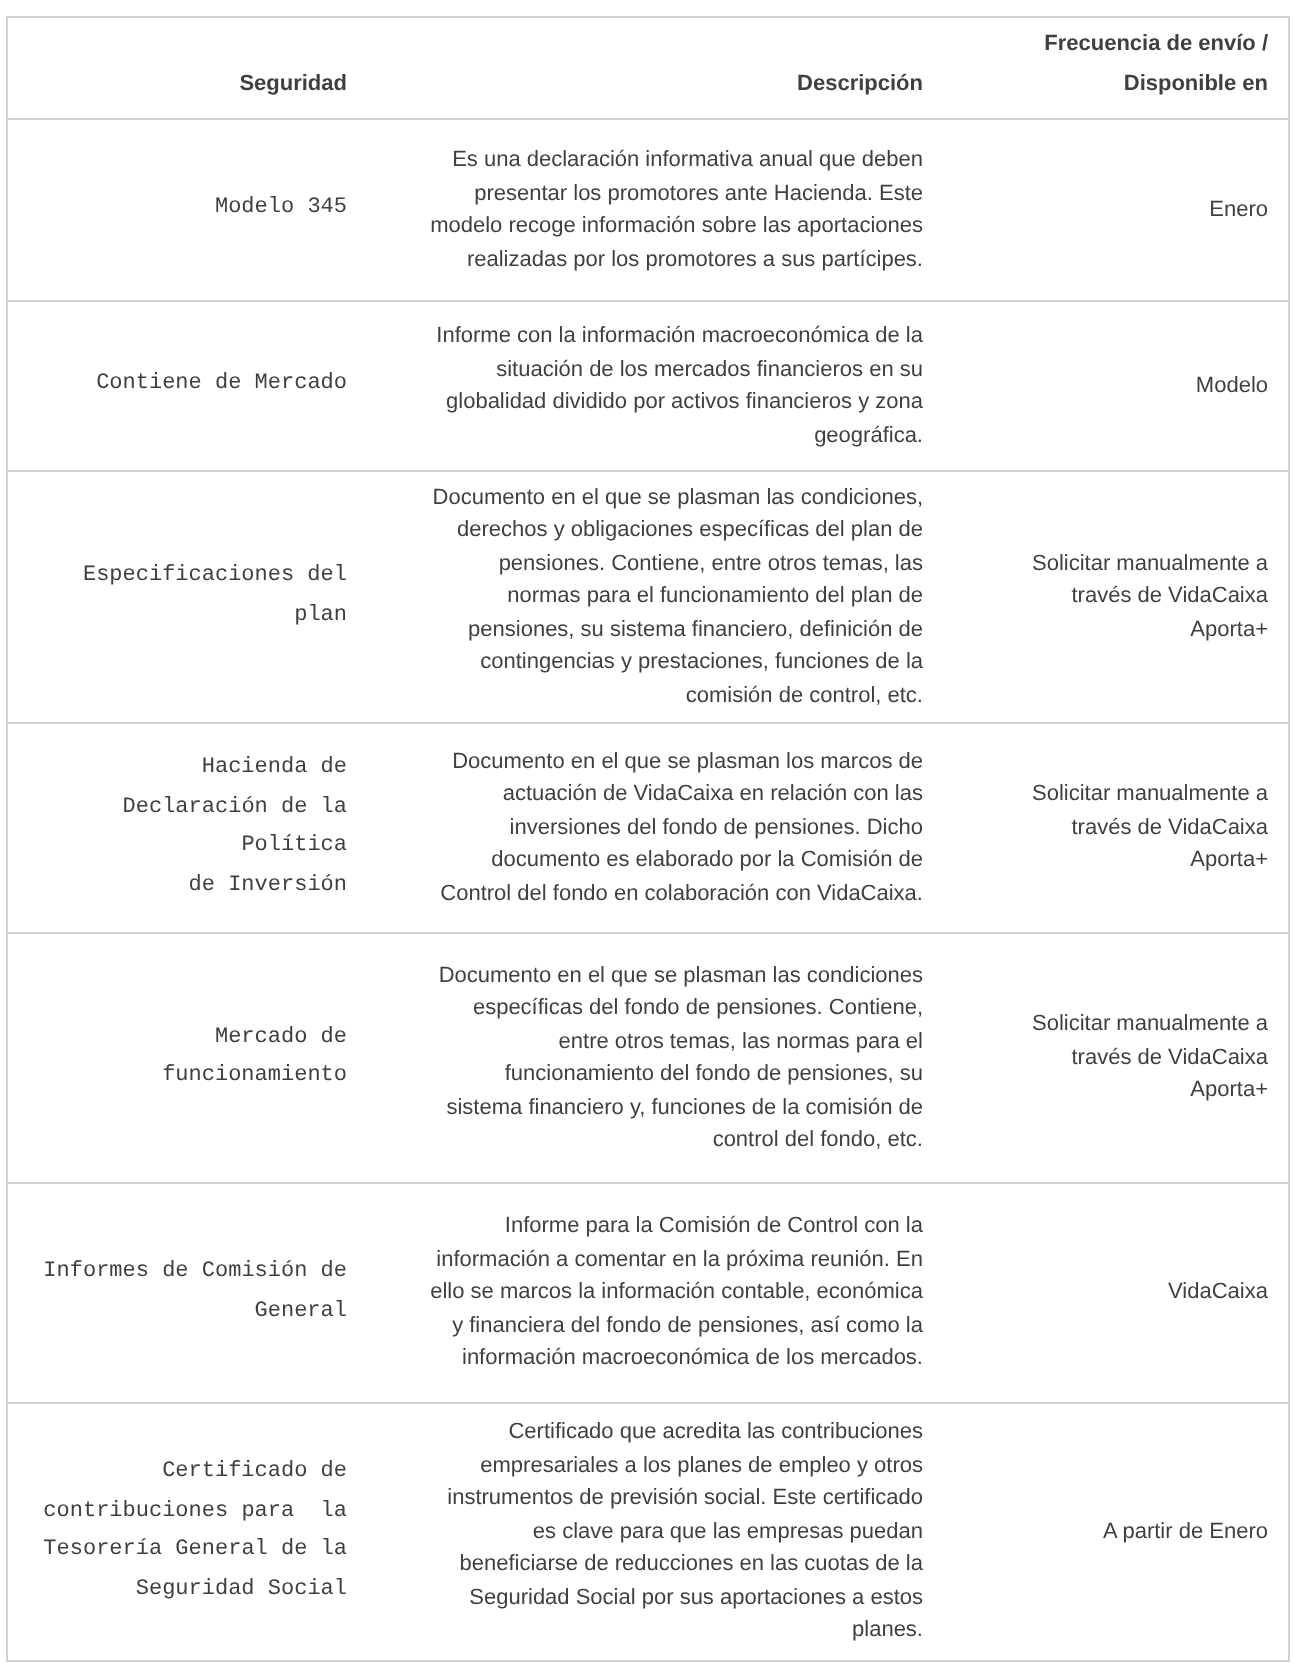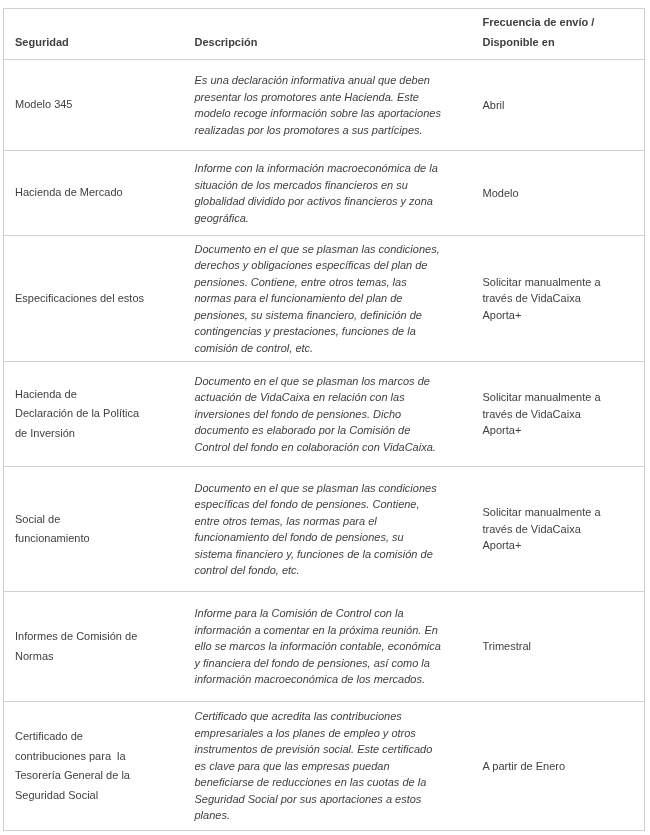--- a/index.html
+++ b/index.html
@@ -20,39 +20,39 @@
     border-collapse: collapse;
     table-layout: fixed;
     width: 641px;
     border: 1px solid #d0d0d0;
     background: #ffffff;
   }
   col.c-doc  { width: 180px; }
   col.c-desc { width: 288px; }
   col.c-freq { width: 173px; }
   th, td {
-    text-align: left;
+    text-align: right;
     color: #3f3f3f;
     font-size: 11px;
     white-space: pre-wrap;
     overflow-wrap: break-word;
     padding: 4px 10px 4px 11px;
     box-sizing: border-box;
     border-bottom: 1px solid #d0d0d0;
   }
   thead th {
     font-weight: 700;
     vertical-align: bottom;
     line-height: 19.5px;
     padding-bottom: 7px;
     height: 44px;
   }
   tbody td { vertical-align: middle; }
-  td.cell-doc  { line-height: 19.5px; }
-  td.cell-desc { line-height: 16.5px; font-style: italic; }
+  td.cell-doc  { line-height: 19.5px; font-family: Liberation Mono, monospace; }
+  td.cell-desc { line-height: 16.5px; }
   td.cell-freq { line-height: 16.5px; }
   tr.r1 { height: 91px; }
   tr.r2 { height: 85px; }
   tr.r3 { height: 126px; }
   tr.r4 { height: 105px; }
   tr.r5 { height: 125px; }
   tr.r6 { height: 110px; }
   tr.r7 { height: 129px; }
 </style>
 </head>
@@ -73,32 +73,32 @@
 Disponible en</th>
       </tr>
     </thead>
     <tbody>
       <tr class="r1">
         <td class="cell-doc">Modelo 345</td>
         <td class="cell-desc">Es una declaración informativa anual que deben
 presentar los promotores ante Hacienda. Este
 modelo recoge información sobre las aportaciones
 realizadas por los promotores a sus partícipes.</td>
-        <td class="cell-freq">Abril</td>
+        <td class="cell-freq">Enero</td>
       </tr>
       <tr class="r2">
-        <td class="cell-doc">Hacienda de Mercado</td>
+        <td class="cell-doc">Contiene de Mercado</td>
         <td class="cell-desc">Informe con la información macroeconómica de la
 situación de los mercados financieros en su
 globalidad dividido por activos financieros y zona
 geográfica.</td>
         <td class="cell-freq">Modelo</td>
       </tr>
       <tr class="r3">
-        <td class="cell-doc">Especificaciones del estos</td>
+        <td class="cell-doc">Especificaciones del plan</td>
         <td class="cell-desc">Documento en el que se plasman las condiciones,
 derechos y obligaciones específicas del plan de
 pensiones. Contiene, entre otros temas, las
 normas para el funcionamiento del plan de
 pensiones, su sistema financiero, definición de
 contingencias y prestaciones, funciones de la
 comisión de control, etc.</td>
         <td class="cell-freq">Solicitar manualmente a
 través de VidaCaixa
 Aporta+</td>
@@ -110,41 +110,41 @@
         <td class="cell-desc">Documento en el que se plasman los marcos de
 actuación de VidaCaixa en relación con las
 inversiones del fondo de pensiones. Dicho
 documento es elaborado por la Comisión de
 Control del fondo en colaboración con VidaCaixa.</td>
         <td class="cell-freq">Solicitar manualmente a
 través de VidaCaixa
 Aporta+</td>
       </tr>
       <tr class="r5">
-        <td class="cell-doc">Social de
+        <td class="cell-doc">Mercado de
 funcionamiento</td>
         <td class="cell-desc">Documento en el que se plasman las condiciones
 específicas del fondo de pensiones. Contiene,
 entre otros temas, las normas para el
 funcionamiento del fondo de pensiones, su
 sistema financiero y, funciones de la comisión de
 control del fondo, etc.</td>
         <td class="cell-freq">Solicitar manualmente a
 través de VidaCaixa
 Aporta+</td>
       </tr>
       <tr class="r6">
         <td class="cell-doc">Informes de Comisión de
-Normas</td>
+General</td>
         <td class="cell-desc">Informe para la Comisión de Control con la
 información a comentar en la próxima reunión. En
 ello se marcos la información contable, económica
 y financiera del fondo de pensiones, así como la
 información macroeconómica de los mercados.</td>
-        <td class="cell-freq">Trimestral</td>
+        <td class="cell-freq">VidaCaixa</td>
       </tr>
       <tr class="r7">
         <td class="cell-doc">Certificado de
 contribuciones para  la
 Tesorería General de la
 Seguridad Social</td>
         <td class="cell-desc">Certificado que acredita las contribuciones
 empresariales a los planes de empleo y otros
 instrumentos de previsión social. Este certificado
 es clave para que las empresas puedan

